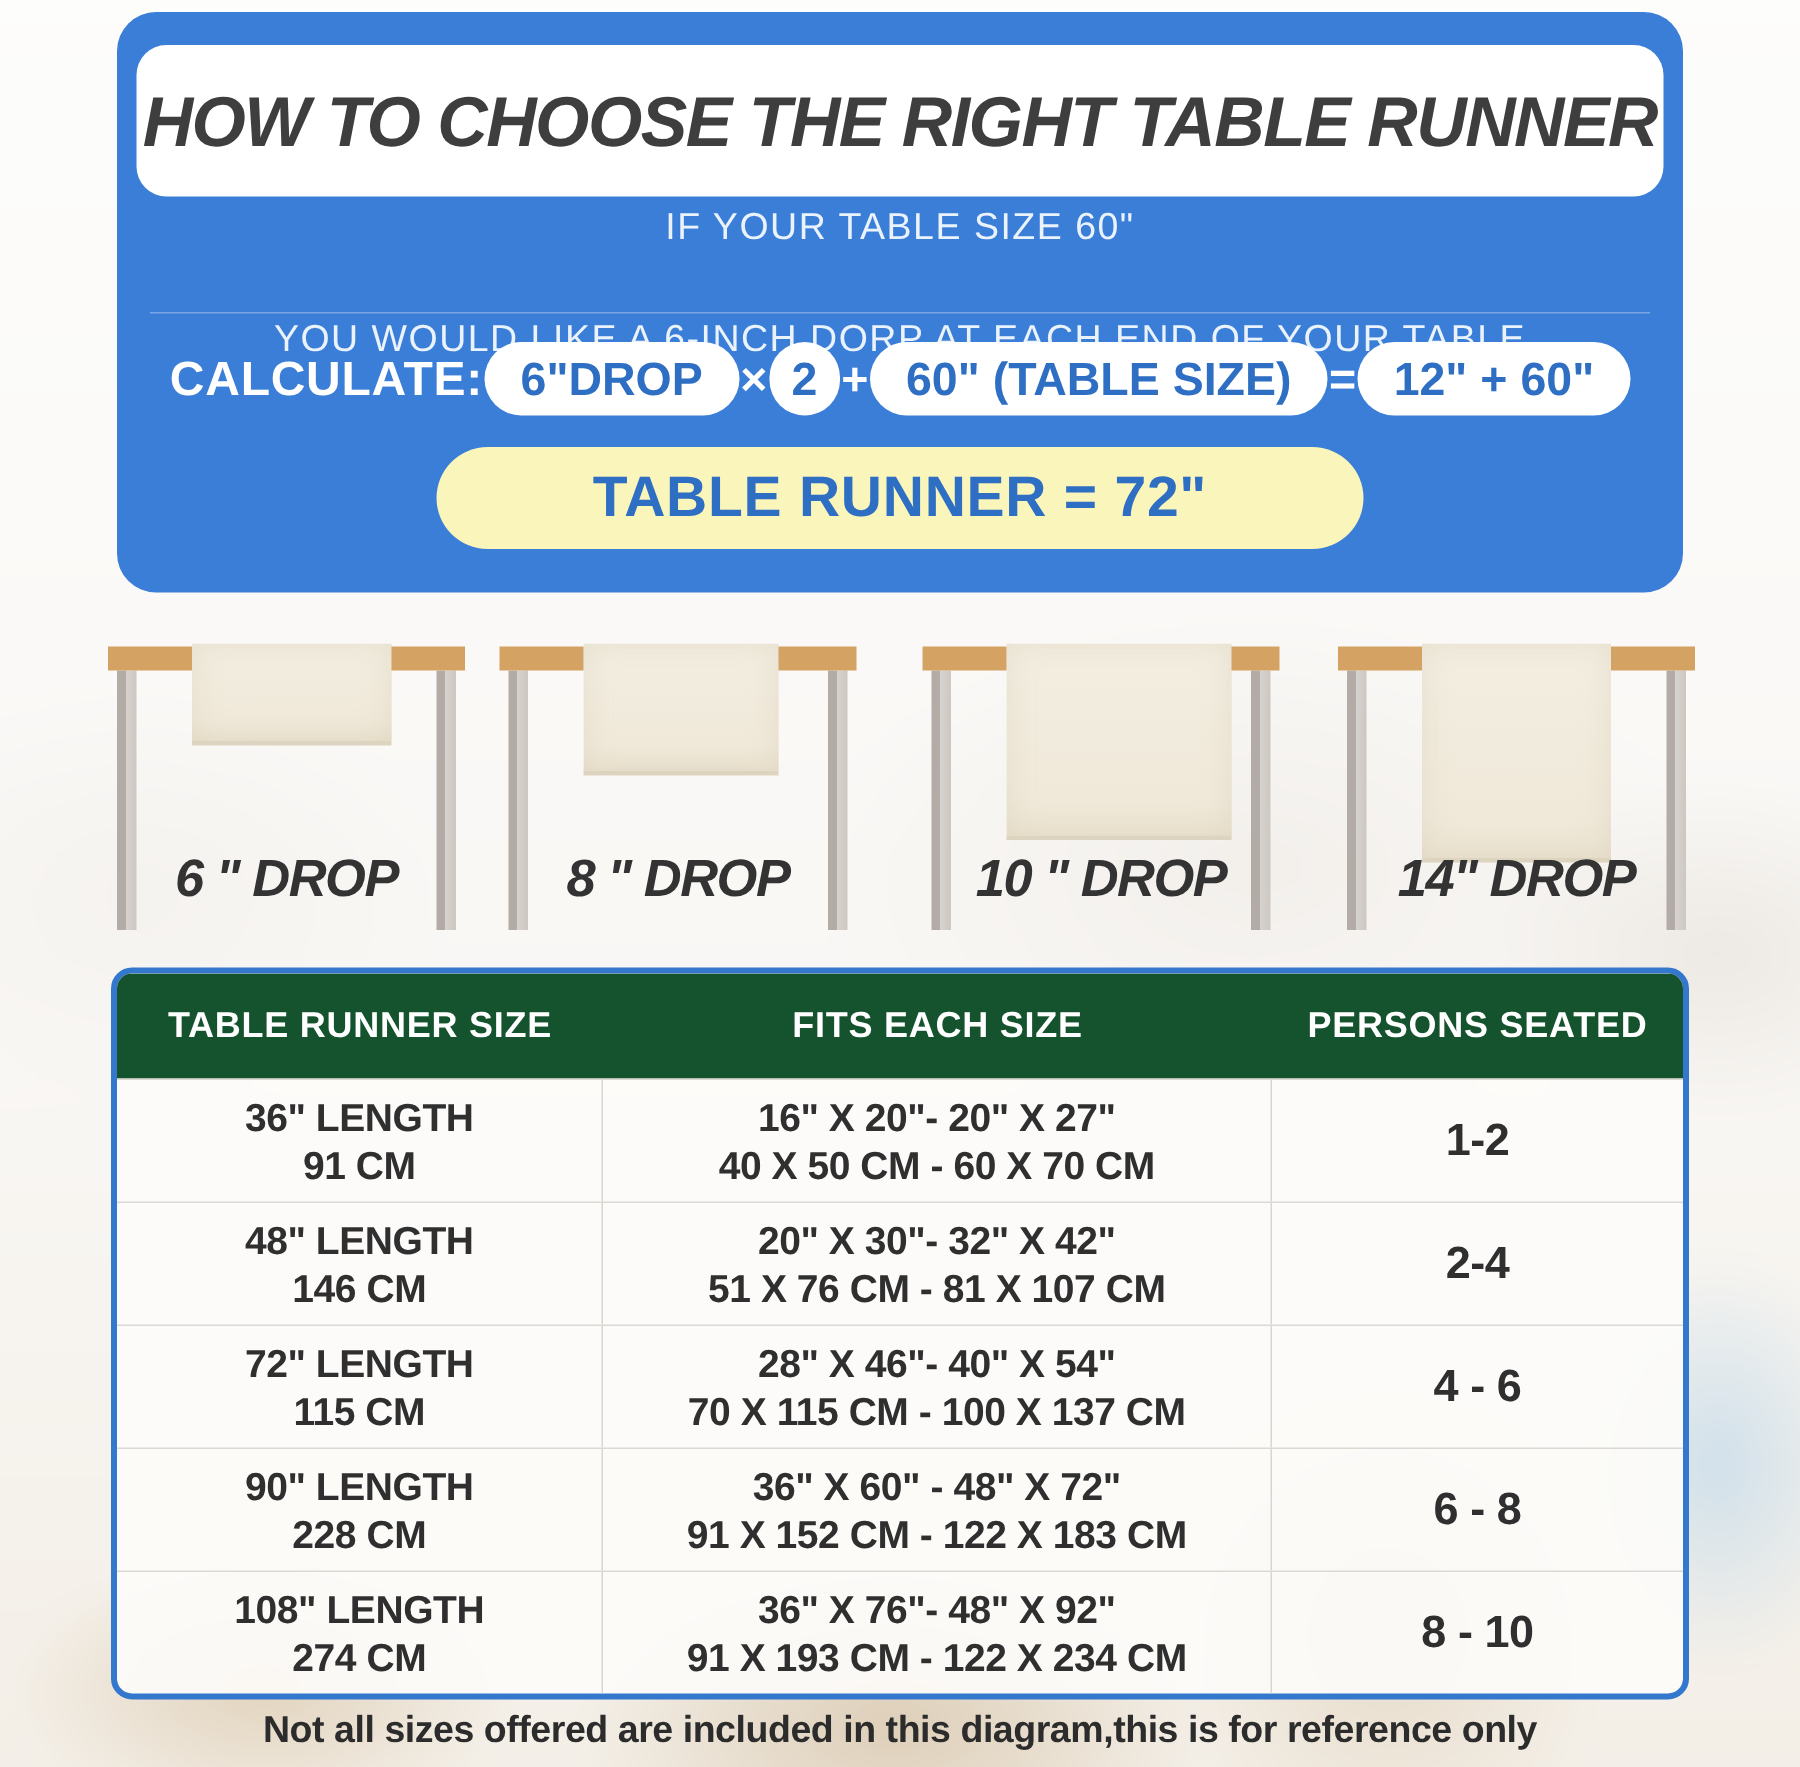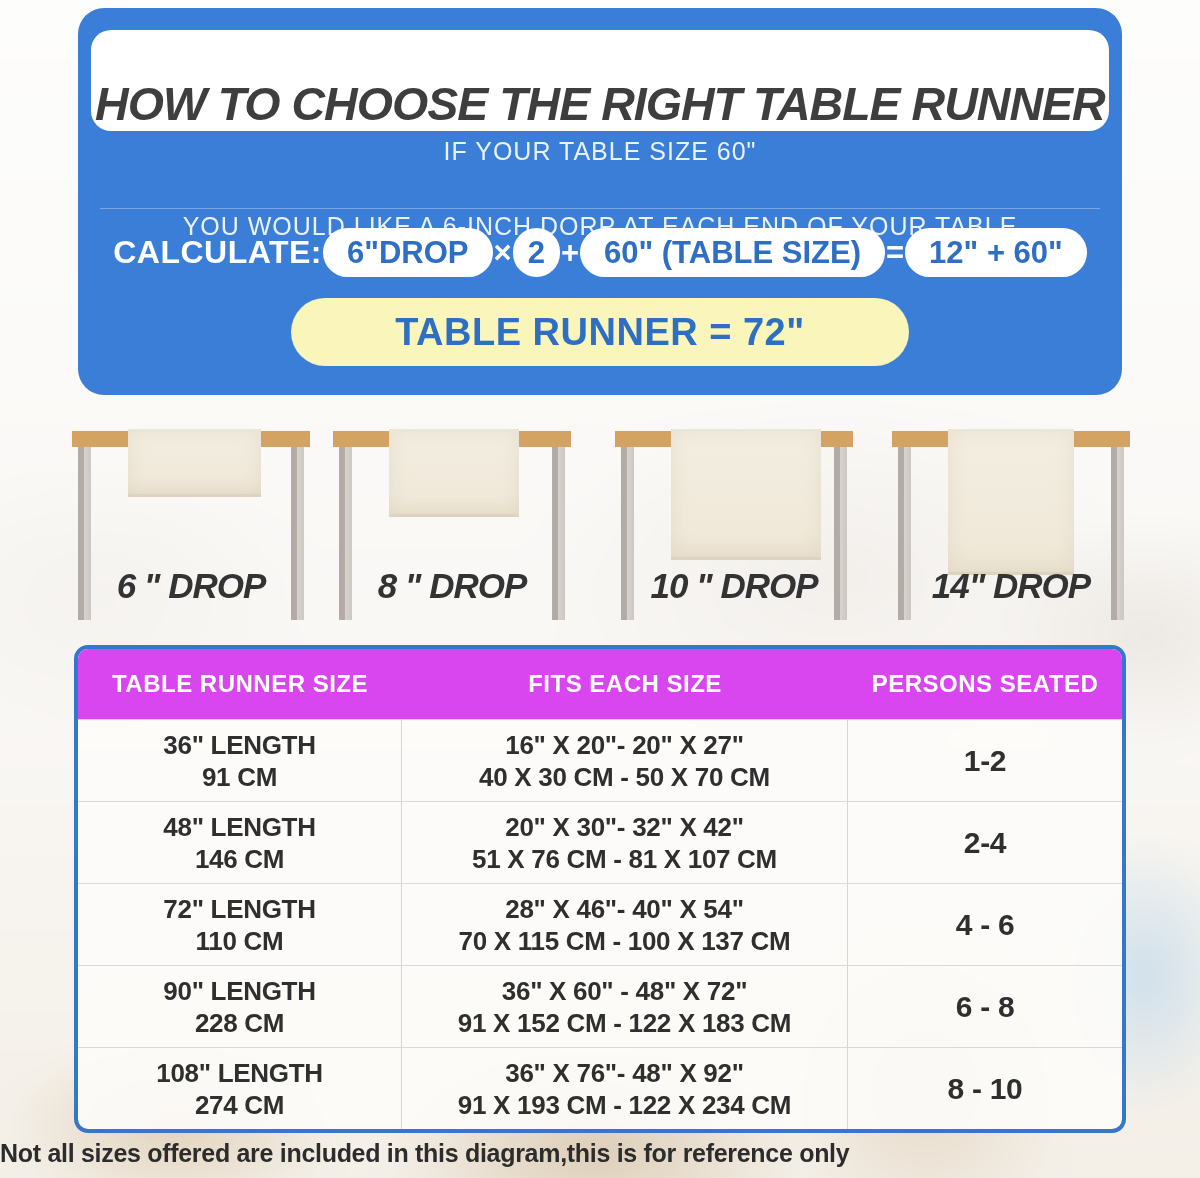--- a/index.html
+++ b/index.html
@@ -26,21 +26,21 @@
   }
 
   
   .banner {
     position:absolute; left:78px; top:8px; width:1044px; height:387px;
     background:#3b7ed7; border-radius:26px; z-index:2;
   }
   .title-box {
     position:absolute; left:13px; right:13px; top:22px; height:101px;
     background:#ffffff; border-radius:20px;
-    display:flex; align-items:flex-end; justify-content:center;
+    display:flex; align-items:center; justify-content:center;
   }
   .title {
     font-size:47px; font-weight:bold; font-style:italic;
     color:#3e3e3e; letter-spacing:-1px; white-space:nowrap;
     transform:scaleX(0.99);
   }
   .sub1, .sub2 {
     position:absolute; width:100%; text-align:center;
     color:#eaf2fc; font-size:25px; letter-spacing:1px; white-space:nowrap;
   }
@@ -96,35 +96,35 @@
     font-size:35px; font-weight:bold; font-style:italic; color:#333333;
     letter-spacing:-1px; white-space:nowrap; z-index:4;
   }
 
   
   .sizetable {
     position:absolute; left:74px; top:645px; width:1052px; height:488px;
     border:4px solid #3478cd; border-radius:14px; overflow:hidden;
     background:rgba(253,252,250,0.90); z-index:2;
   }
-  .thead { display:flex; height:70px; background:#d946ef; align-items:center; }
+  .thead { display:flex; height:70px; background:#14532d; align-items:center; }
   .hc { text-align:center; color:#ffffff; font-weight:bold; font-size:24px; letter-spacing:.5px; }
   .hc1 { width:324px; } .hc2 { width:446px; } .hc3 { flex:1;text-align:center; }
   .trow { display:flex; height:82px; border-top:1px solid #dcd9d4; }
   .trow:first-child { border-top:none; }
   .tc {
     display:flex; flex-direction:column; justify-content:center; align-items:center;
     height:100%; font-weight:bold; color:#2f2f2f; letter-spacing:-0.3px;
   }
   .tc1 { width:324px; border-right:1px solid #d9d6d1; font-size:26px; line-height:32px; }
   .tc2 { width:446px; border-right:1px solid #d9d6d1; font-size:26px; line-height:32px; }
   .tc3 { flex:1; font-size:30px; }
 
   .footnote {
-    position:absolute; top:1139px; left:0; width:100%; 
+    position:absolute; top:1139px; left:0; width:100%; text-align:center;
     font-size:25px; font-weight:bold; color:#2c2c2c; z-index:2; letter-spacing:-0.3px;
   }
 </style>
 </head>
 <body>
 
 <div class="bg"></div>
 
 <div class="banner">
   <div class="title-box">
@@ -186,21 +186,21 @@
     <div class="hc hc3">PERSONS SEATED</div>
   </div>
 
   <div class="trow">
     <div class="tc tc1">
       <div>36" LENGTH</div>
       <div>91 CM</div>
     </div>
     <div class="tc tc2">
       <div>16" X 20"- 20" X 27"</div>
-      <div>40 X 30 CM - 50 X 70 CM</div>
+      <div>40 X 50 CM - 60 X 70 CM</div>
     </div>
     <div class="tc tc3">
       <div>1-2</div>
     </div>
   </div>
 
   <div class="trow">
     <div class="tc tc1">
       <div>48" LENGTH</div>
       <div>146 CM</div>
@@ -210,21 +210,21 @@
       <div>51 X 76 CM - 81 X 107 CM</div>
     </div>
     <div class="tc tc3">
       <div>2-4</div>
     </div>
   </div>
 
   <div class="trow">
     <div class="tc tc1">
       <div>72" LENGTH</div>
-      <div>110 CM</div>
+      <div>115 CM</div>
     </div>
     <div class="tc tc2">
       <div>28" X 46"- 40" X 54"</div>
       <div>70 X 115 CM - 100 X 137 CM</div>
     </div>
     <div class="tc tc3">
       <div>4 - 6</div>
     </div>
   </div>
 

